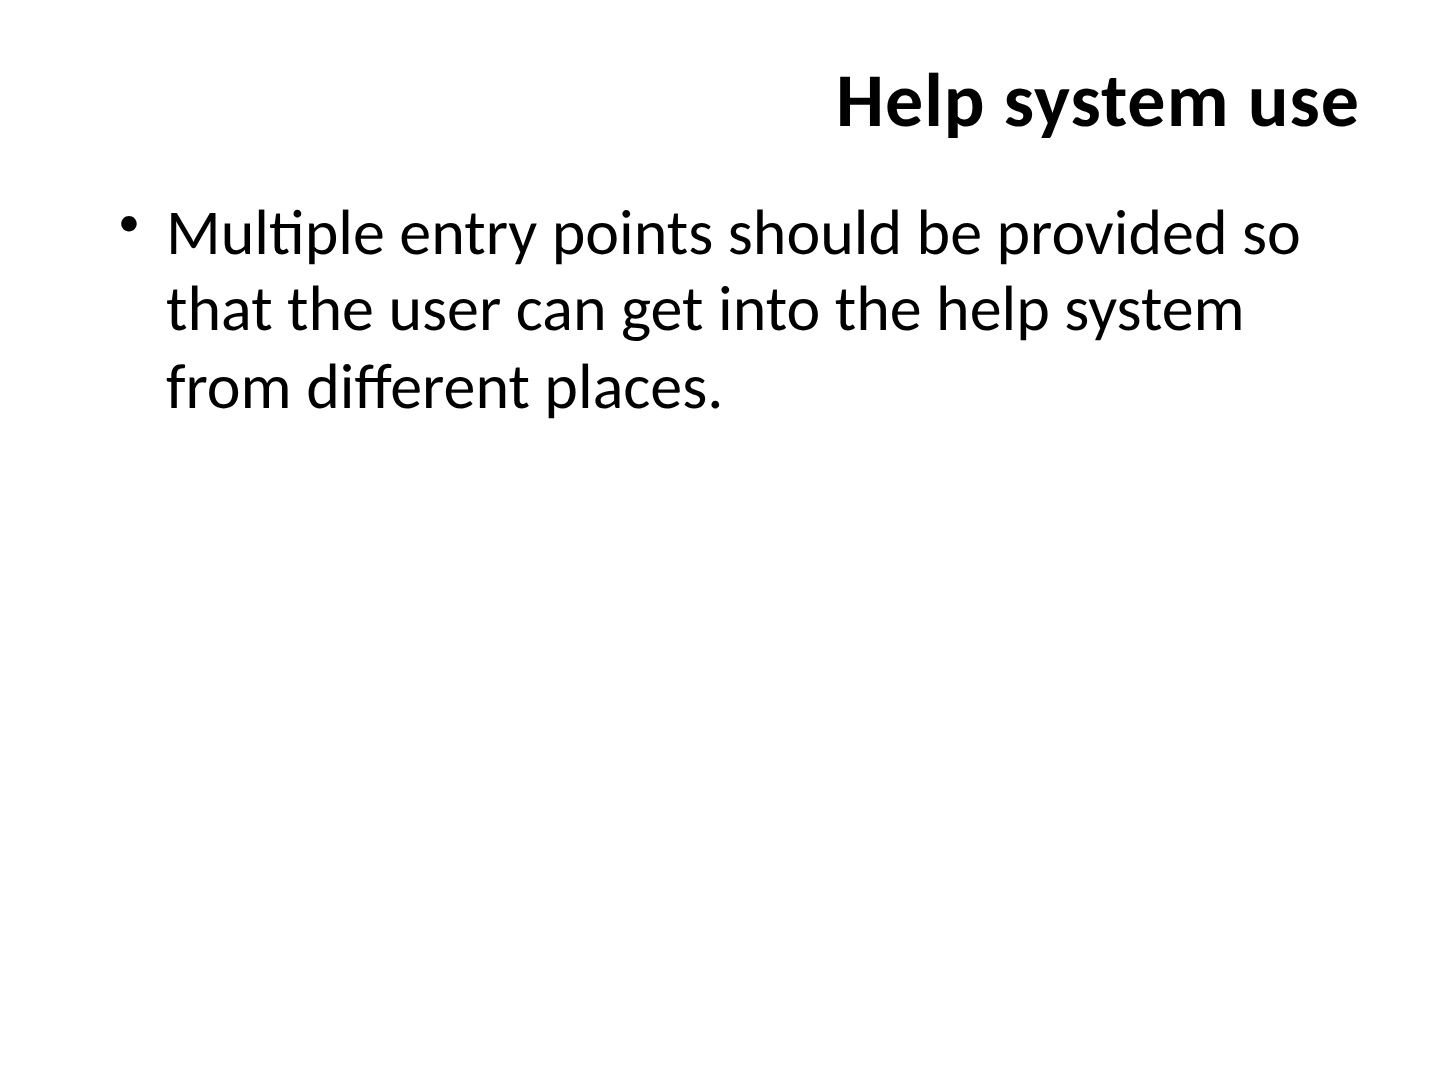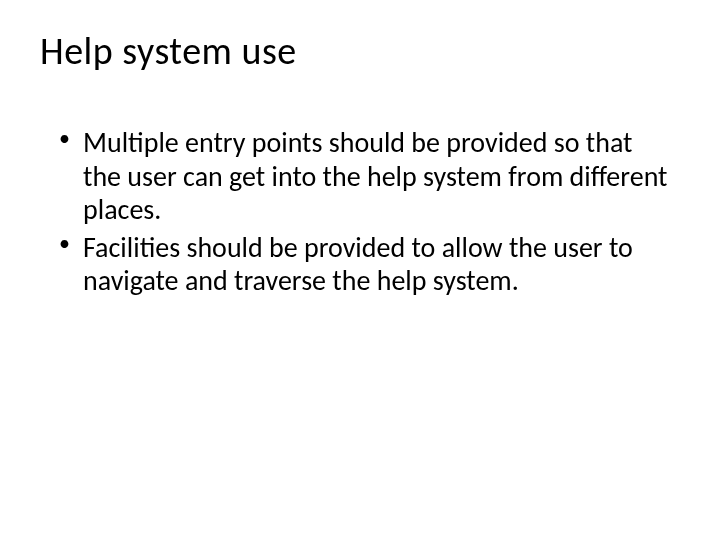--- a/index.html
+++ b/index.html
@@ -15,35 +15,35 @@
       color: #000000;
       overflow: hidden;
     }
     .slide {
       width: 100%;
       height: 100%;
       padding: 20px 40px;
     }
     .title {
       font-size: 38px;
-      font-weight: 400;
-      text-align: left;
+      font-weight: 700;
+      text-align: right;
       margin-top: 8px;
-      margin-bottom: 52px;
+      margin-bottom: 24px;
       letter-spacing: 0.5px;
     }
     .content {
       padding-left: 15px;
       padding-right: 10px;
     }
     ul {
       list-style: none;
     }
     li {
-      font-size: 28px;
+      font-size: 32px;
       line-height: 1.2;
       margin-bottom: 4px;
       position: relative;
       padding-left: 28px;
     }
     li::before {
       content: "•";
       position: absolute;
       left: 4px;
       top: 0;
@@ -51,16 +51,15 @@
     }
   </style>
 </head>
 <body>
 
 <div class="slide">
   <h1 class="title">Help system use</h1>
   <div class="content">
     <ul>
       <li>Multiple entry points should be provided so that the user can get into the help system from different places.</li>
-      <li>Facilities should be provided to allow the user to navigate and traverse the help system.</li>
     </ul>
   </div>
 </div>
 
 </body></html>

